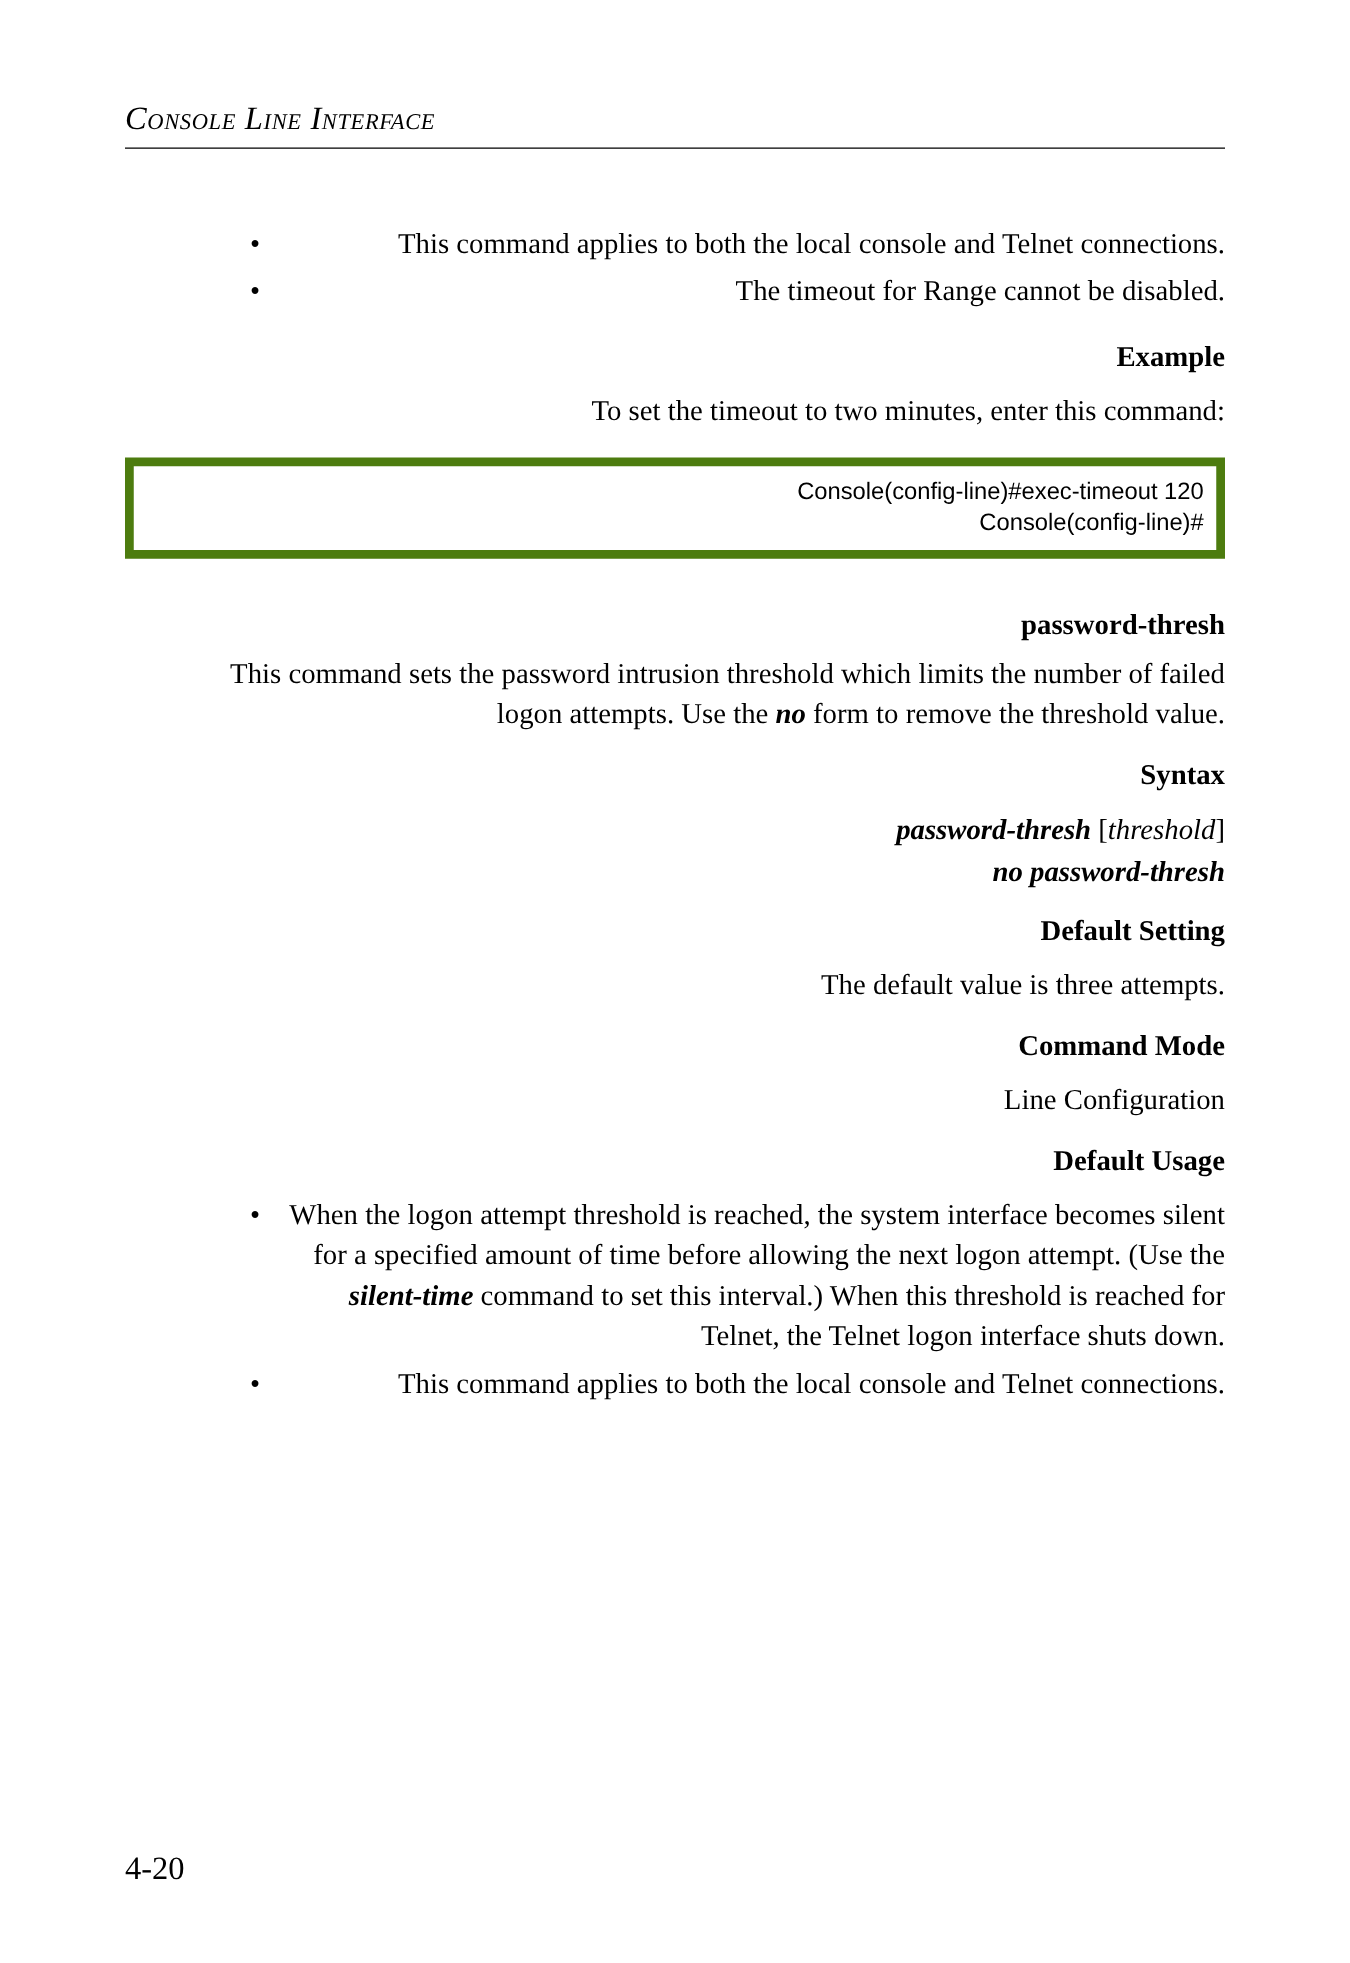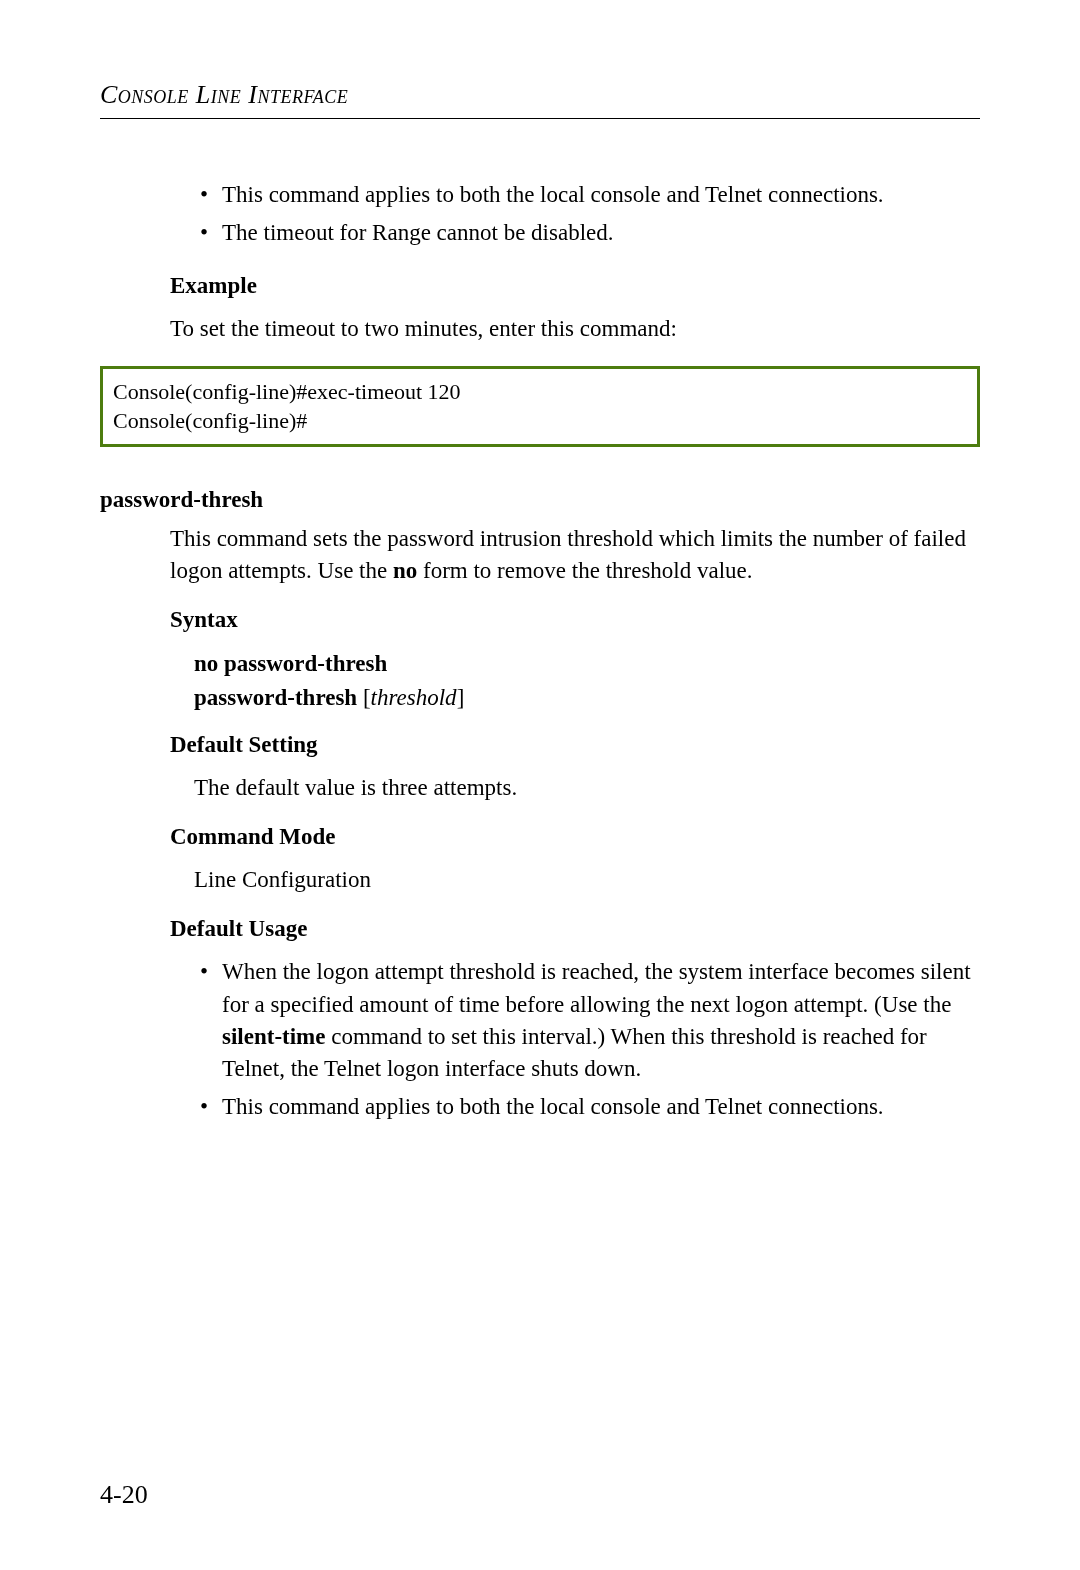--- a/index.html
+++ b/index.html
@@ -23,20 +23,21 @@
       letter-spacing: 0.5px;
       margin-bottom: 8px;
     }
     .header-rule {
       border: none;
       border-top: 1.5px solid #000;
       margin-bottom: 60px;
     }
     .body-content {
       padding-left: 70px;
+      text-align: right;
     }
     ul.bullets {
       list-style: none;
       padding-left: 30px;
       margin-bottom: 24px;
     }
     ul.bullets li {
       font-size: 23px;
       line-height: 1.4;
       position: relative;
@@ -54,23 +55,23 @@
       font-size: 23px;
       margin-bottom: 14px;
       margin-top: 10px;
     }
     .body-text {
       font-size: 23px;
       line-height: 1.4;
       margin-bottom: 20px;
     }
     .code-block {
-      font-family: Liberation Serif, serif;
-      font-size: 22px;
-      border: 3px solid #4d7c0f;
+      font-family: Liberation Sans, sans-serif;
+      font-size: 19px;
+      border: 7px solid #4d7c0f;
       padding: 8px 10px;
       margin-left: -70px;
       margin-bottom: 40px;
       line-height: 1.35;
       white-space: pre;
     }
     .command-name {
       font-weight: bold;
       font-size: 23px;
       margin-left: -70px;
@@ -79,20 +80,21 @@
     .syntax-block {
       padding-left: 24px;
       margin-bottom: 18px;
     }
     .syntax-line {
       font-size: 23px;
       line-height: 1.45;
     }
     .bold {
       font-weight: bold;
+      font-style: italic;
     }
     .italic {
       font-style: italic;
     }
     .param-block {
       padding-left: 46px;
       margin-bottom: 20px;
       margin-top: 16px;
     }
     .param-line {
@@ -134,24 +136,24 @@
   <div class="command-name">password-thresh</div>
 
   <div class="body-text">
     <span>This command sets the password intrusion threshold which limits the number of failed logon attempts. Use the </span><span class="bold">no</span><span> form to remove the threshold value.</span>
   </div>
 
   <div class="section-heading">Syntax</div>
 
   <div class="syntax-block">
     <div class="syntax-line">
-      <span class="bold">no password-thresh</span>
+      <span class="bold">password-thresh</span><span> [</span><span class="italic">threshold</span><span>]</span>
     </div>
     <div class="syntax-line">
-      <span class="bold">password-thresh</span><span> [</span><span class="italic">threshold</span><span>]</span>
+      <span class="bold">no password-thresh</span>
     </div>
   </div>
 
   <div class="section-heading">Default Setting</div>
   <div class="indent-text">The default value is three attempts.</div>
 
   <div class="section-heading">Command Mode</div>
   <div class="indent-text">Line Configuration</div>
 
   <div class="section-heading">Default Usage</div>

